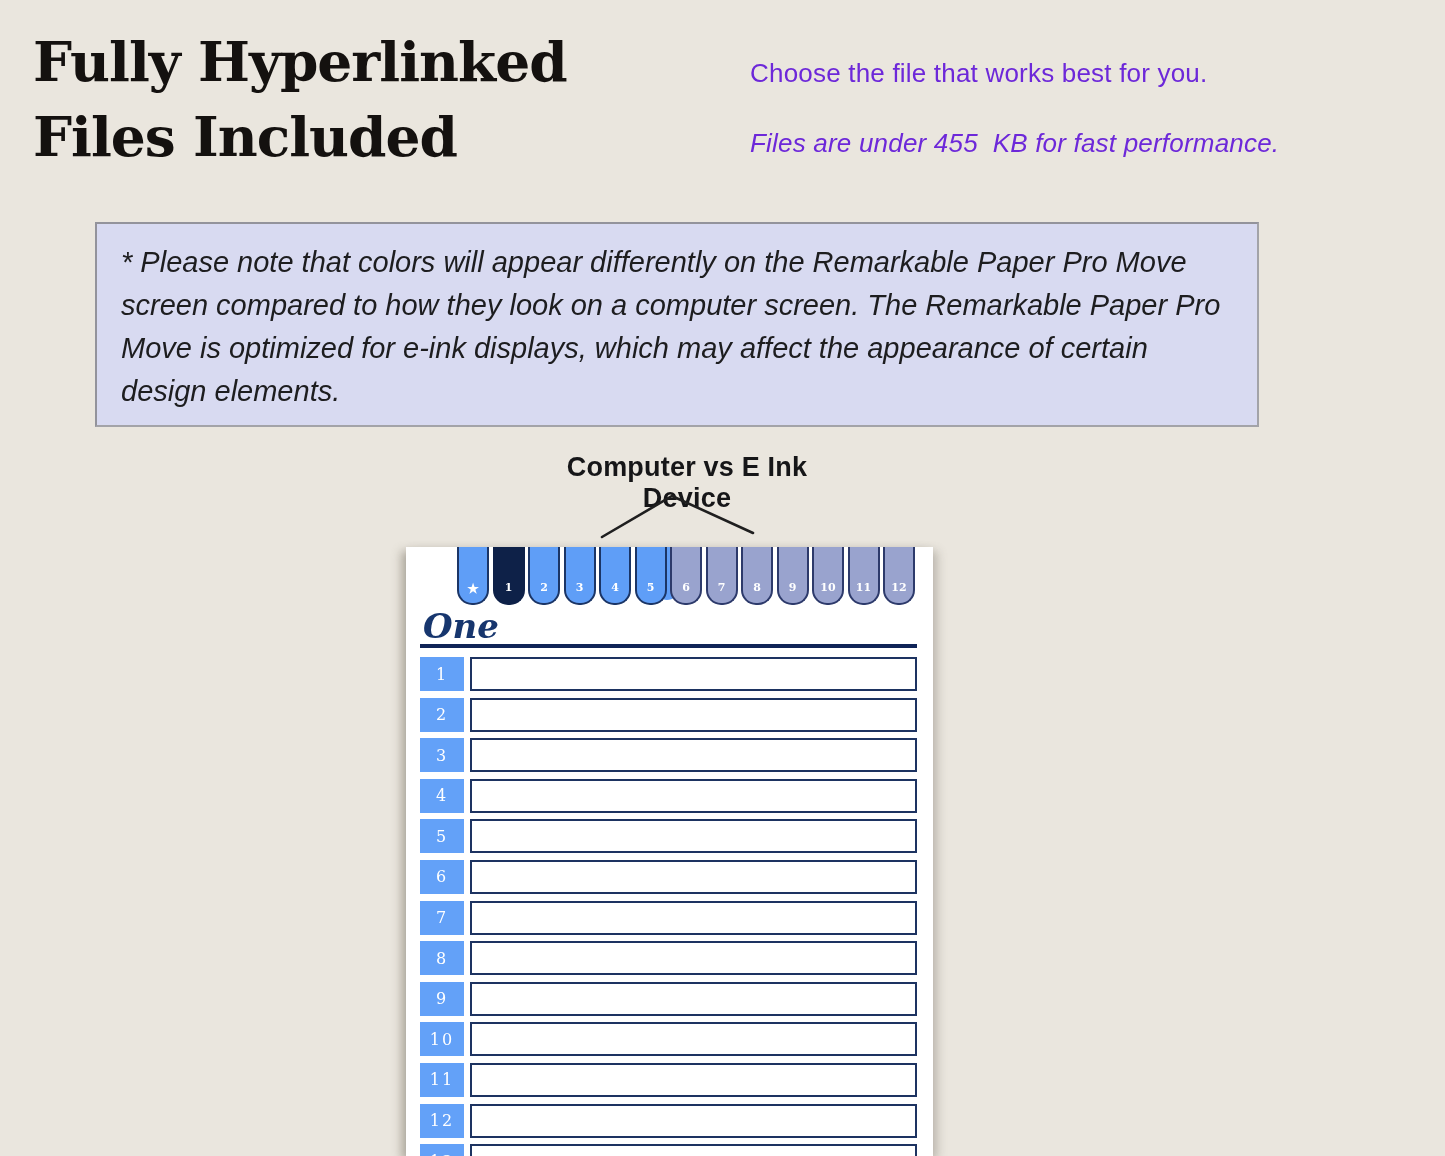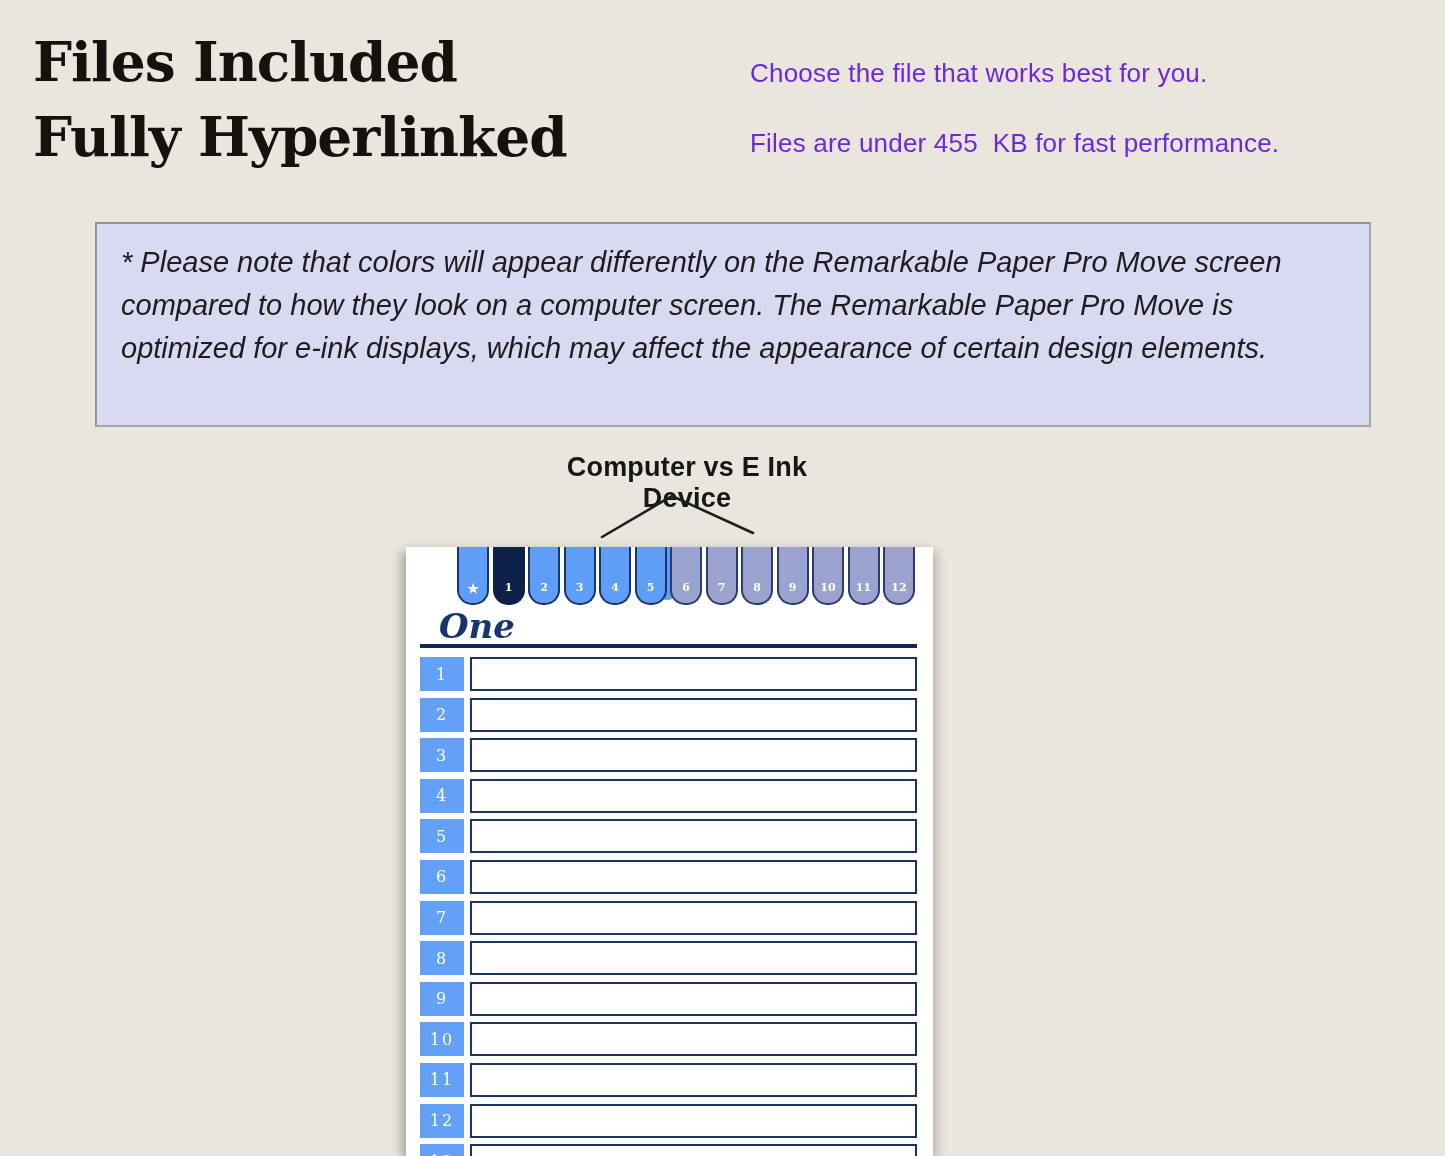--- a/index.html
+++ b/index.html
@@ -13,24 +13,24 @@
   .main-title{
     position:absolute;left:33px;top:24px;
     font-family:"DejaVu Serif",serif;font-weight:700;
     font-size:55px;line-height:75px;color:#14110f;letter-spacing:-1px;
   }
   .subtitle{
     position:absolute;left:750px;font-size:26px;color:#6d28d9;
     white-space:pre-wrap;letter-spacing:0.2px;
   }
   .subtitle.line1{top:58px;}
-  .subtitle.line2{top:128px;}
+  .subtitle.line2{top:128px;font-style:italic;}
   
   .note-box{
-    position:absolute;left:95px;top:222px;width:1276px;height:205px;
+    position:absolute;left:95px;top:222px;width:1164px;height:205px;
     background:#d8daf1;border:2px solid #93939b;box-sizing:border-box;
     border-right-color:#a3a3a8;border-bottom-color:#a3a3a8;
     padding:17px 26px 0 24px;
     font-size:29px;line-height:43px;font-style:italic;color:#1d1d1f;
   }
   
   .compare-caption{
     position:absolute;left:522px;top:452px;width:330px;text-align:center;
     font-size:27px;font-weight:700;color:#161618;letter-spacing:0.2px;
   }
@@ -52,21 +52,21 @@
   .tab .tab-label{
     position:absolute;bottom:9px;left:0;width:100%;text-align:center;
     font-family:"DejaVu Serif",serif;font-size:11px;font-weight:700;color:#ffffff;
   }
   .tab .tab-label.star{font-size:13px;bottom:7px;}
   .seam-strip{
     position:absolute;top:0;left:250px;width:22px;height:53px;z-index:1;
     border-radius:0 0 12px 12px;
   }
   .page-title{
-    position:absolute;left:33px;top:59px;
+    position:absolute;left:17px;top:59px;
     font-family:"DejaVu Serif",serif;font-style:italic;font-weight:700;
     font-size:34px;line-height:40px;color:#17366e;
   }
   .title-rule{
     position:absolute;left:14px;top:97px;width:497px;height:4px;background:#0f2457;
   }
   .rows{
     position:absolute;left:14px;top:110px;display:flex;flex-direction:column;gap:6.6px;
   }
   .row{display:flex;gap:6px;height:34px;flex:0 0 auto;}
@@ -76,22 +76,22 @@
   }
   .row-box{
     width:447px;height:34px;box-sizing:border-box;
     border:2px solid #1d3361;background:#ffffff;
   }
 </style>
 </head>
 <body>
 
 <div class="main-title">
+  <div>Fully Hyperlinked</div>
   <div>Files Included</div>
-  <div>Fully Hyperlinked</div>
 </div>
 
 <div class="subtitle line1">Choose the file that works best for you.</div>
 <div class="subtitle line2">Files are under 455  KB for fast performance.</div>
 
 <div class="note-box">
   <span>* Please note that colors will appear differently on the Remarkable Paper Pro Move screen compared to how they look on a computer screen. The Remarkable Paper Pro Move is optimized for e-ink displays, which may affect the appearance of certain design elements.</span>
 </div>
 
 <div class="compare-caption">Computer vs E Ink Device</div>

